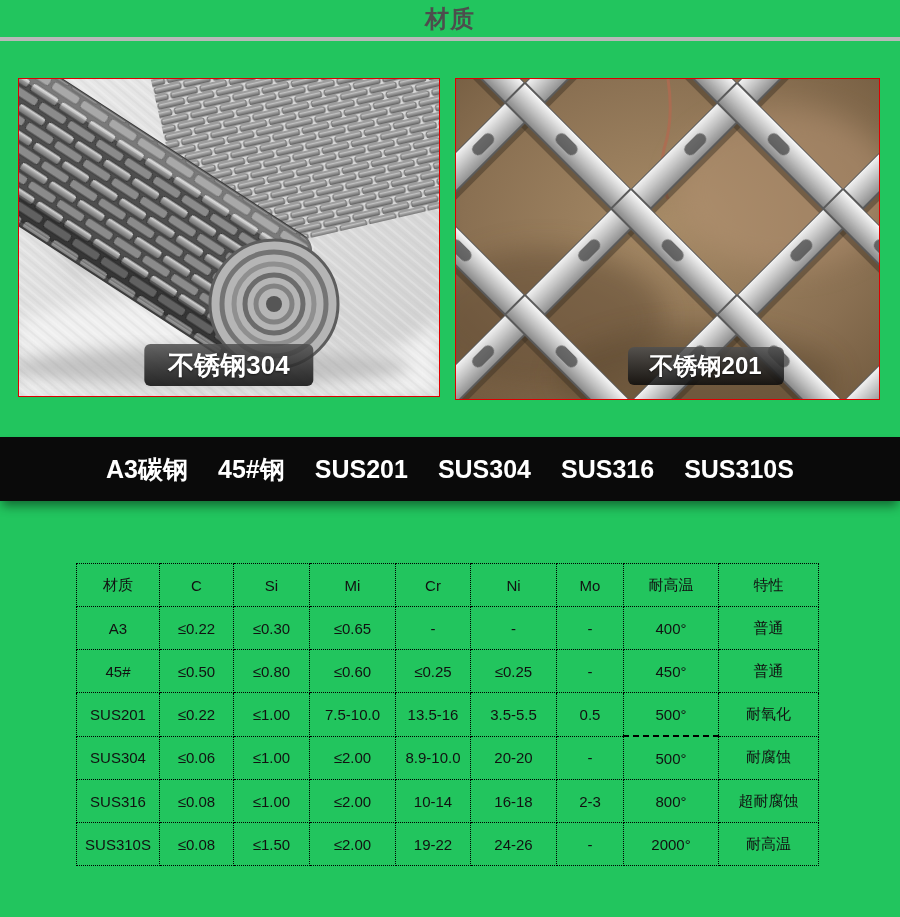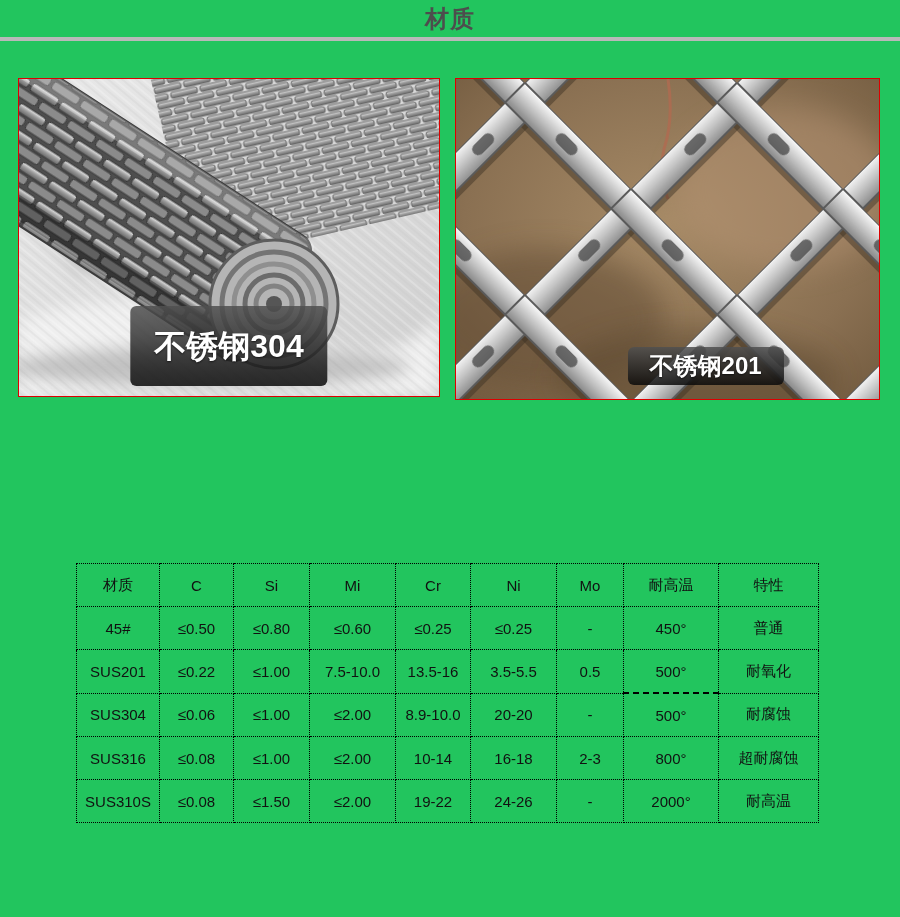--- a/index.html
+++ b/index.html
@@ -15,22 +15,22 @@
 
   
   .gallery{position:absolute;top:78px;left:0;width:900px;height:320px;}
   .img-wrap{position:absolute;top:0;border:1px solid #dd0000;overflow:hidden;background:#ddd;}
   .img-left{left:18px;width:420px;height:317px;}
   .img-right{left:455px;width:423px;height:320px;}
   .img-wrap svg{display:block;}
   .plaque{
     position:absolute;bottom:10px;left:50%;transform:translateX(-50%);
     background:linear-gradient(180deg,rgba(80,80,80,.85),rgba(10,10,10,.85));
-    color:#fff;font-size:32px;font-weight:bold;line-height:1;
-    padding:24px 24px;border-radius:6px;white-space:nowrap;
+    color:#fff;font-size:26px;font-weight:bold;line-height:1;
+    padding:8px 24px;border-radius:6px;white-space:nowrap;
     text-shadow:0 1px 2px rgba(0,0,0,.6);
   }
   .img-right .plaque{left:59%;bottom:14px;font-size:24px;padding:7px 22px;text-align:center;}
 
   
   .banner{
     position:absolute;top:437px;left:0;width:900px;height:64px;
     background:#0a0a0a;display:flex;align-items:center;justify-content:center;
     gap:30px;box-shadow:0 7px 10px -2px rgba(0,0,0,.45);
   }
@@ -159,20 +159,23 @@
         <ellipse cx="330" cy="110" rx="110" ry="80" fill="#b49272" opacity=".5" filter="url(#soft2)"></ellipse>
         <ellipse cx="240" cy="300" rx="140" ry="50" fill="#55422b" opacity=".45" filter="url(#soft2)"></ellipse>
         <path d="M212 0 q6 40 -4 70 q-6 25 4 50" stroke="#b06a50" stroke-width="3" fill="none" opacity=".8"></path>
 
         <rect width="423" height="320" fill="url(#grate)"></rect>
       </svg>
       <div class="plaque">不锈钢201</div>
     </div>
   </div>
 
+  <div class="banner" style="background: rgb(10, 10, 10);">
+    <span style="display:contents"><span class="banner-item">A3碳钢</span><span class="banner-item">45#钢</span><span class="banner-item">SUS201</span><span class="banner-item">SUS304</span><span class="banner-item">SUS316</span><span class="banner-item">SUS310S</span></span>
+  </div>
 
   <table class="spec-table">
     <colgroup>
         <col class="c0">
         <col class="c1">
         <col class="c2">
         <col class="c3">
         <col class="c4">
         <col class="c5">
         <col class="c6">
@@ -187,20 +190,31 @@
           <th>Mi</th>
           <th>Cr</th>
           <th>Ni</th>
           <th>Mo</th>
           <th>耐高温</th>
           <th>特性</th>
         </tr>
       </thead>
     <tbody>
         <tr>
+          <td>A3</td>
+          <td>≤0.22</td>
+          <td>≤0.30</td>
+          <td>≤0.65</td>
+          <td>-</td>
+          <td>-</td>
+          <td>-</td>
+          <td>400°</td>
+          <td>普通</td>
+        </tr>
+        <tr>
           <td>45#</td>
           <td>≤0.50</td>
           <td>≤0.80</td>
           <td>≤0.60</td>
           <td>≤0.25</td>
           <td>≤0.25</td>
           <td>-</td>
           <td>450°</td>
           <td>普通</td>
         </tr>

